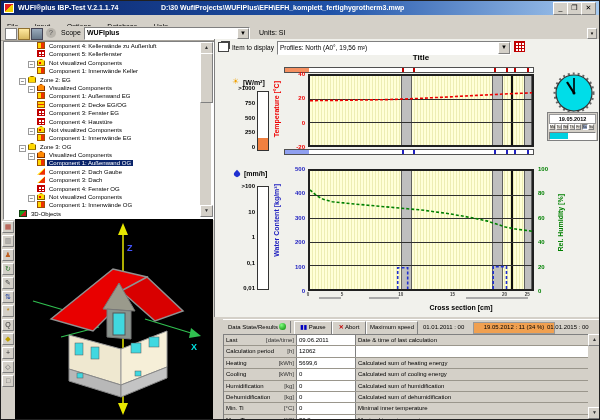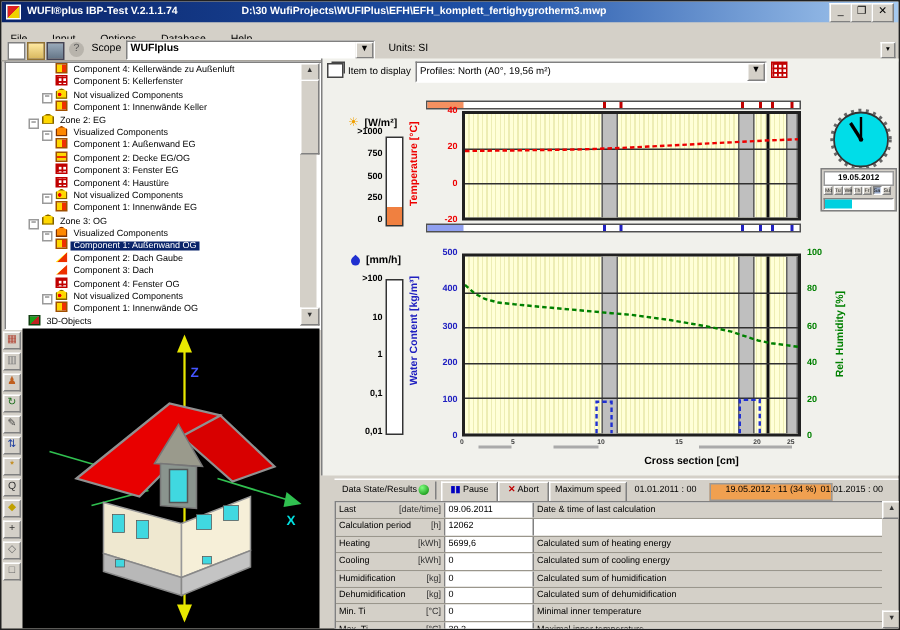--- a/index.html
+++ b/index.html
@@ -182,20 +182,21 @@
   <div id="chartsbg" class="abs"></div>
 
   <span class="abs" style="left:217px;top:41px;width:9px;height:8px;border:1px solid #444;background:#fff;box-shadow:2px -2px 0 -1px #444;"></span>
   <span class="abs" style="left:231px;top:43px;font-size:6.5px;">Item to display</span>
   <span class="abs sunken" style="left:276px;top:40px;width:232px;height:12px;">
     <span class="abs" style="left:2px;top:2px;font-size:6.5px;">Profiles: North (A0°, 19,56 m²)</span>
     <span class="abs raised" style="right:0;top:0;width:10px;height:10px;font-size:6px;line-height:9px;text-align:center;">▼</span>
   </span>
   <span class="abs ti ti-window" style="left:513px;top:40px;width:11px;height:11px;"></span>
 
+  <div class="abs" style="left:307px;top:52px;width:226px;text-align:center;font-size:8px;font-weight:bold;">Title</div>
 
   <span class="abs" style="left:231px;top:76px;font-size:8px;color:#f0a000;">☀</span>
   <span class="abs" style="left:242px;top:78px;font-size:7px;font-weight:bold;">[W/m²]</span>
   <div class="abs" style="left:256px;top:90px;width:10px;height:58px;background:#fff;border:1px solid #333;">
     <div class="abs" style="left:0;right:0;bottom:0;height:12px;background:#f08040;"></div>
   </div>
   <span class="abs drop" style="left:233px;top:170px;"></span>
   <span class="abs" style="left:243px;top:169px;font-size:7px;font-weight:bold;">[mm/h]</span>
   <div class="abs" style="left:256px;top:185px;width:10px;height:102px;background:#fff;border:1px solid #333;"></div>
 

